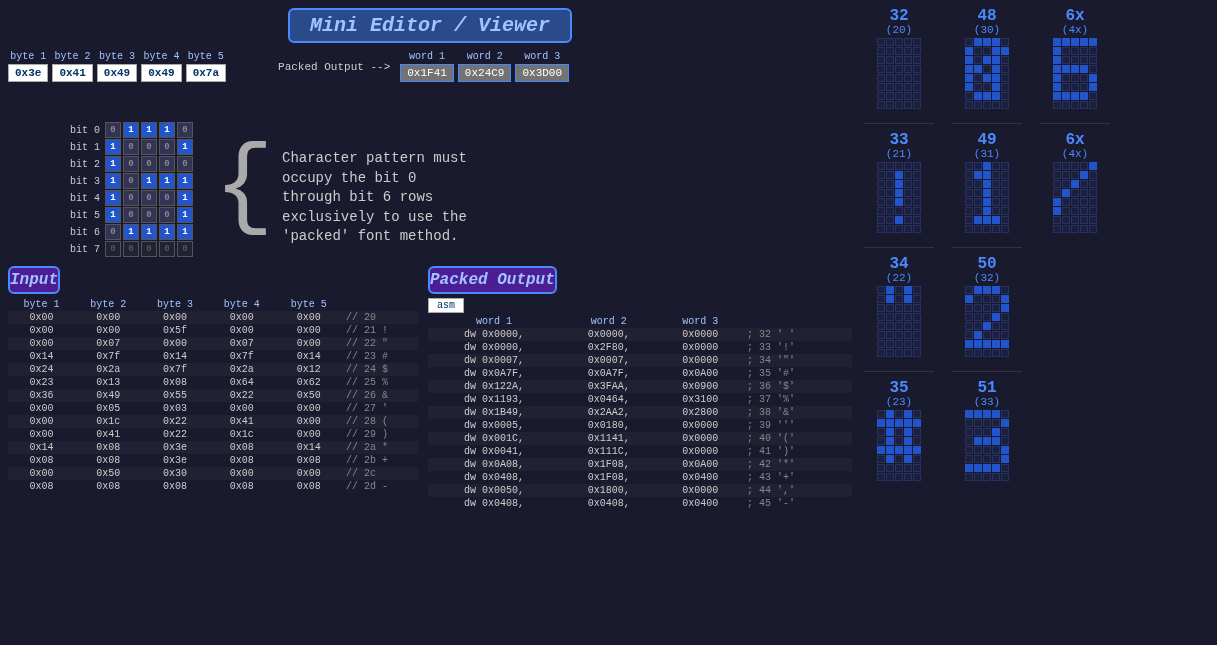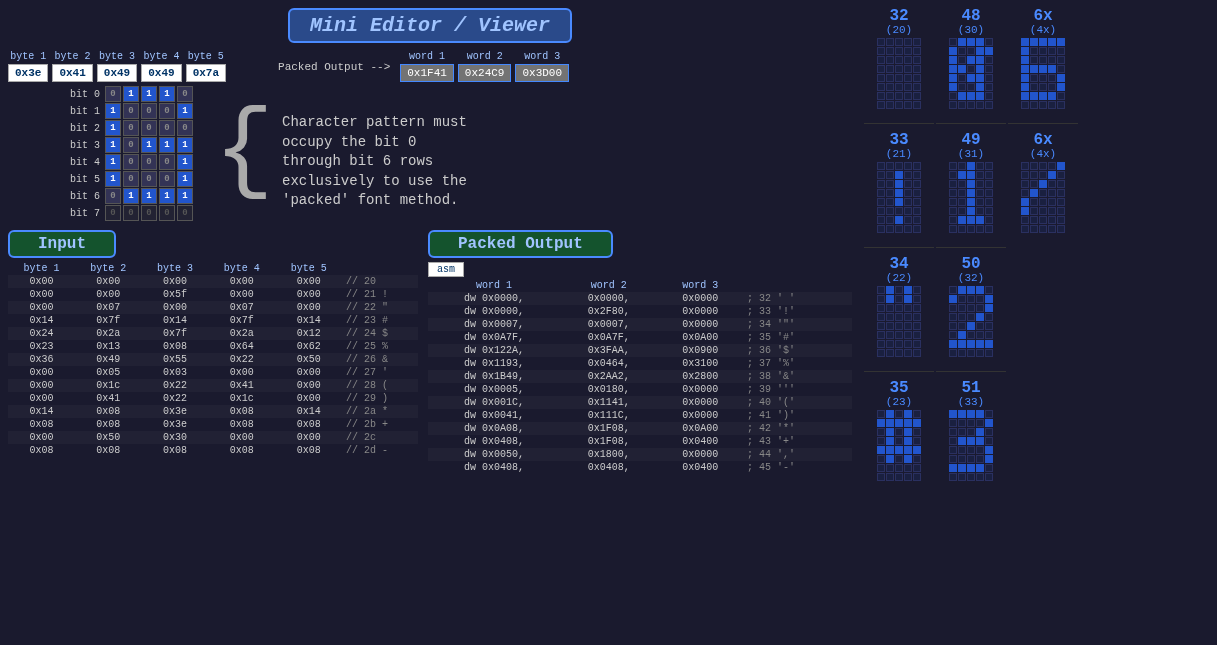--- a/index.html
+++ b/index.html
@@ -23,21 +23,21 @@
     .left-panel {
       flex: 0 0 860px;
       display: flex;
       flex-direction: column;
       padding: 8px;
     }
 
     .right-panel {
       flex: 1;
       display: flex;
-      gap: 2px;
+      gap: 18px;
       padding: 8px 4px;
       overflow: hidden;
     }
 
     
     .title-area {
       text-align: center;
       margin-bottom: 8px;
     }
 
@@ -107,20 +107,21 @@
       font-size: 11px;
       min-width: 48px;
       text-align: center;
     }
 
     
     .middle-section {
       display: flex;
       gap: 10px;
       margin-bottom: 8px;
+      margin-top: 36px;
     }
 
     
     .bit-grid-area {
       display: flex;
       flex-direction: column;
       margin-left: 60px;
     }
 
     .bit-row {
@@ -175,25 +176,26 @@
     .annotation-text {
       color: #ccc;
       font-size: 14px;
       max-width: 200px;
       line-height: 1.4;
     }
 
     
     .section-label-box {
       display: inline-block;
-      background: #14532d;
+      background: #4c1d95;
       border: 2px solid #4a8aff;
       border-radius: 6px;
-      padding: 3px 28px;
+      padding: 3px 0;
       font-size: 16px;
+      font-style: italic;
       color: #a0c4ff;
       font-weight: bold;
     }
 
     
     .bottom-split {
       display: flex;
       gap: 10px;
       flex: 1;
     }

